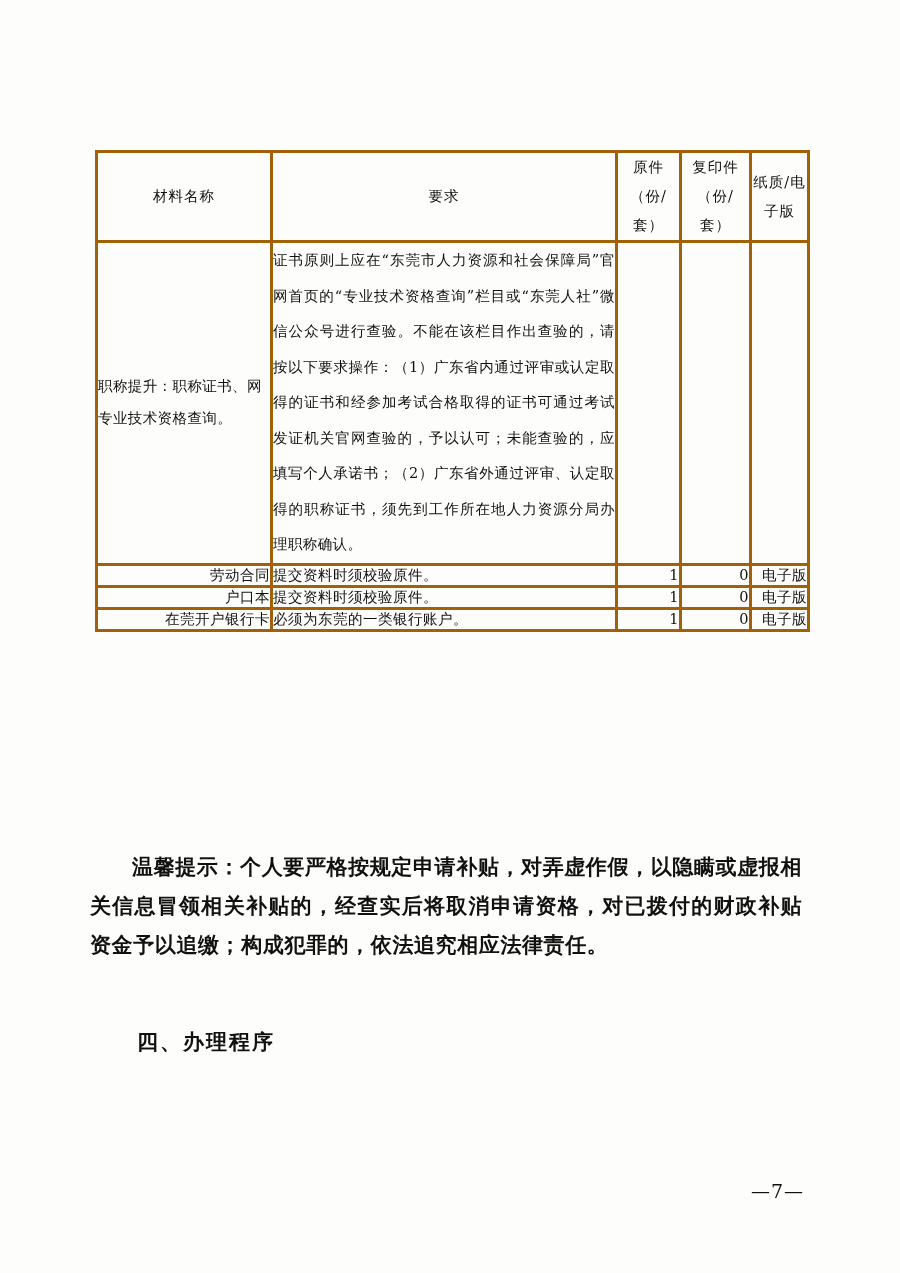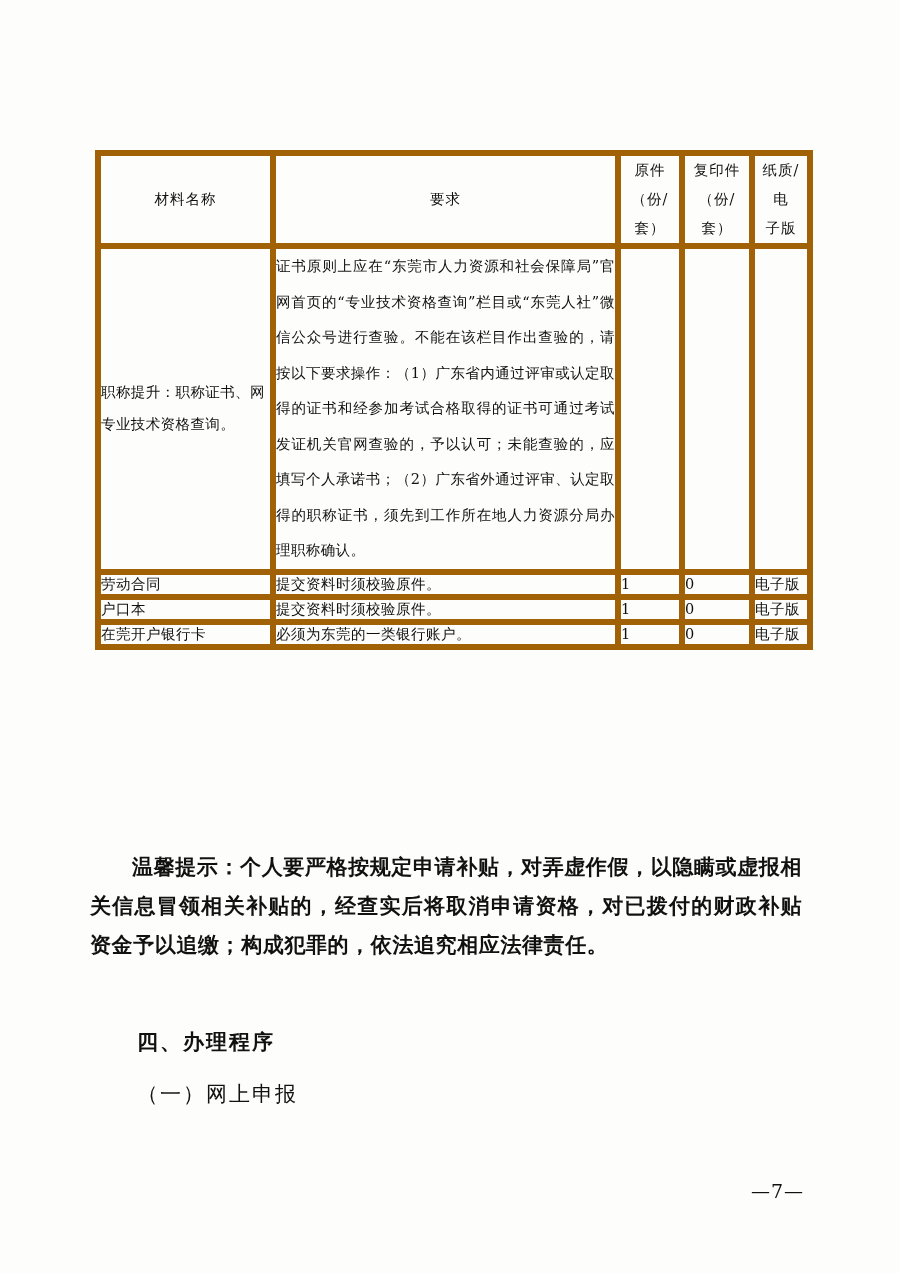--- a/index.html
+++ b/index.html
@@ -24,21 +24,21 @@
   }
   .doc-table {
     position: absolute;
     left: 95px;
     top: 150px;
     width: 712px;
     border-collapse: collapse;
     table-layout: fixed;
   }
   .doc-table td, .doc-table th {
-    border: 6px solid #a16207;
+    border: 3px solid #a16207;
     padding: 0;
     vertical-align: middle;
     font-weight: normal;
     font-size: 14.5px;
     color: #111;
   }
   .col-name   { width: 175px; }
   .col-req    { width: 345px; }
   .col-orig   { width: 64px;  }
   .col-copy   { width: 70px;  }
@@ -47,21 +47,21 @@
   .hd-cell {
     text-align: center;
     line-height: 2.0;
     padding: 16px 4px;
     font-size: 15px;
     letter-spacing: 1px;
   }
   .hd-cell .l2 { display: block; }
 
   .cell-center {
-    text-align: left;
+    text-align: right;
     padding: 12px 6px;
     font-size: 15px;
     letter-spacing: 0.5px;
   }
   .cell-left {
     text-align: left;
     padding: 12px 14px;
     font-size: 15px;
     letter-spacing: 0.5px;
   }
@@ -187,17 +187,16 @@
         <td class="cell-center">0</td>
         <td class="cell-center">电子版</td>
       </tr>
     </tbody>
   </table>
 
   <div class="note">温馨提示：个人要严格按规定申请补贴，对弄虚作假，以隐瞒或虚报相关信息冒领相关补贴的，经查实后将取消申请资格，对已拨付的财政补贴资金予以追缴；构成犯罪的，依法追究相应法律责任。</div>
 
   <div class="section-title">四、办理程序</div>
 
-  <div class="sub-title">（一）网上申报</div>
 
   <div class="page-number">—7—</div>
 
 </div>
 
 </body></html>

